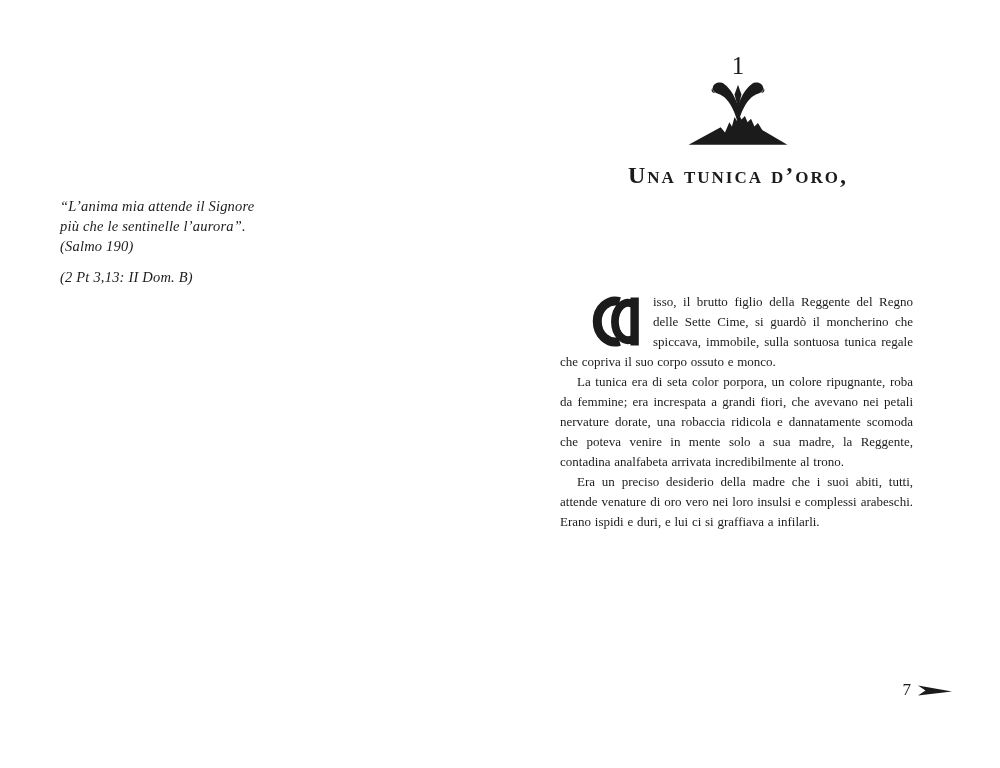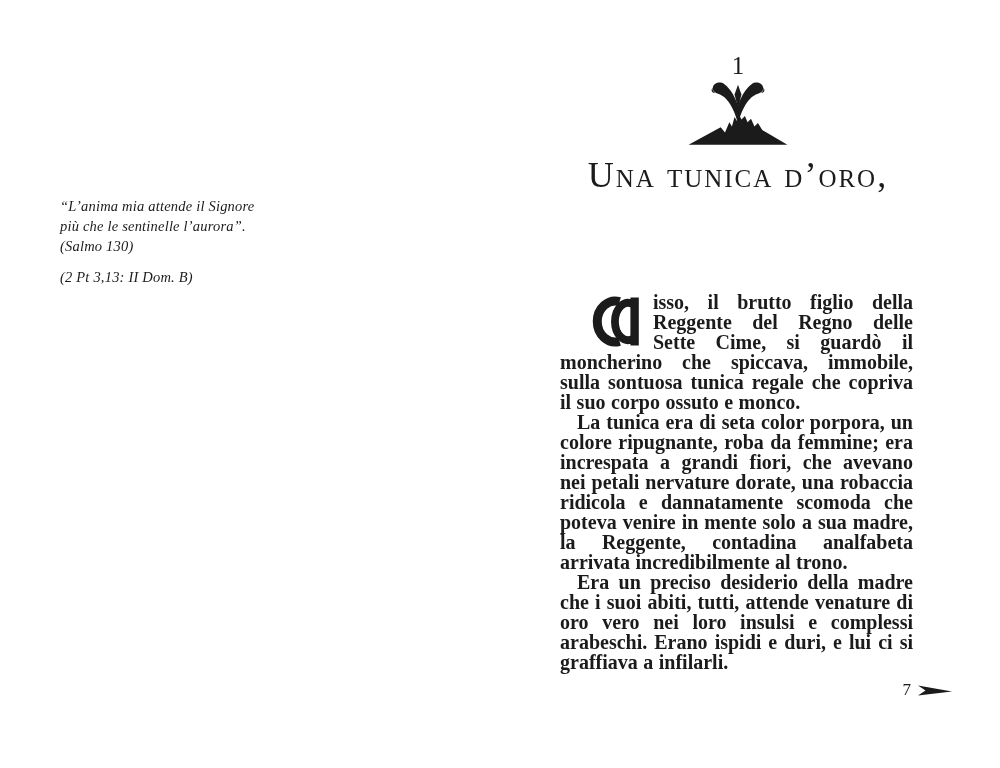--- a/index.html
+++ b/index.html
@@ -49,38 +49,37 @@
   }
   .ornament-svg {
     position: absolute;
     top: 16px;
     left: 50%;
     transform: translateX(-50%);
   }
   .chapter-title {
     margin-top: 12px;
     font-variant: small-caps;
-    font-size: 36px;
+    font-size: 24px;
     line-height: 30px;
     letter-spacing: 2px;
-    font-weight: 400;
+    font-weight: 700;
   }
   .chapter-title span { display: block; }
 
   
   .body-text {
     position: absolute;
     left: 560px;
     top: 292px;
     width: 353px;
-    font-size: 20px;
+    font-size: 13px;
     line-height: 20px;
     text-align: justify;
     word-spacing: 0.5px;
-    font-weight: bold;
   }
   .body-text p { margin: 0; text-indent: 17px; }
   .body-text p.first-par { text-indent: 0; }
   .dropcap {
     float: left;
     width: 60px;
     height: 55px;
     margin: 2px 13px 0 20px;
   }
   .dropcap svg { display: block; width: 60px; height: 55px; }
@@ -109,21 +108,21 @@
 </style>
 </head>
 <body>
 
 <div class="spread">
 
   <div class="quotes">
     <div class="quote">
       <span>“L’anima mia attende il Signore</span>
       <span>più che le sentinelle l’aurora”.</span>
-      <span>(Salmo 130)</span>
+      <span>(Salmo 190)</span>
     </div>
     <div class="quote">
       <span>(2 Pt 3,13: II Dom. B)</span>
     </div>
   </div>
 
   <div class="chapter-head">
     <div class="ornament">
       <span class="chapter-number">1</span>
       <svg class="ornament-svg" width="104" height="76" viewBox="0 0 120 84" aria-hidden="true">

